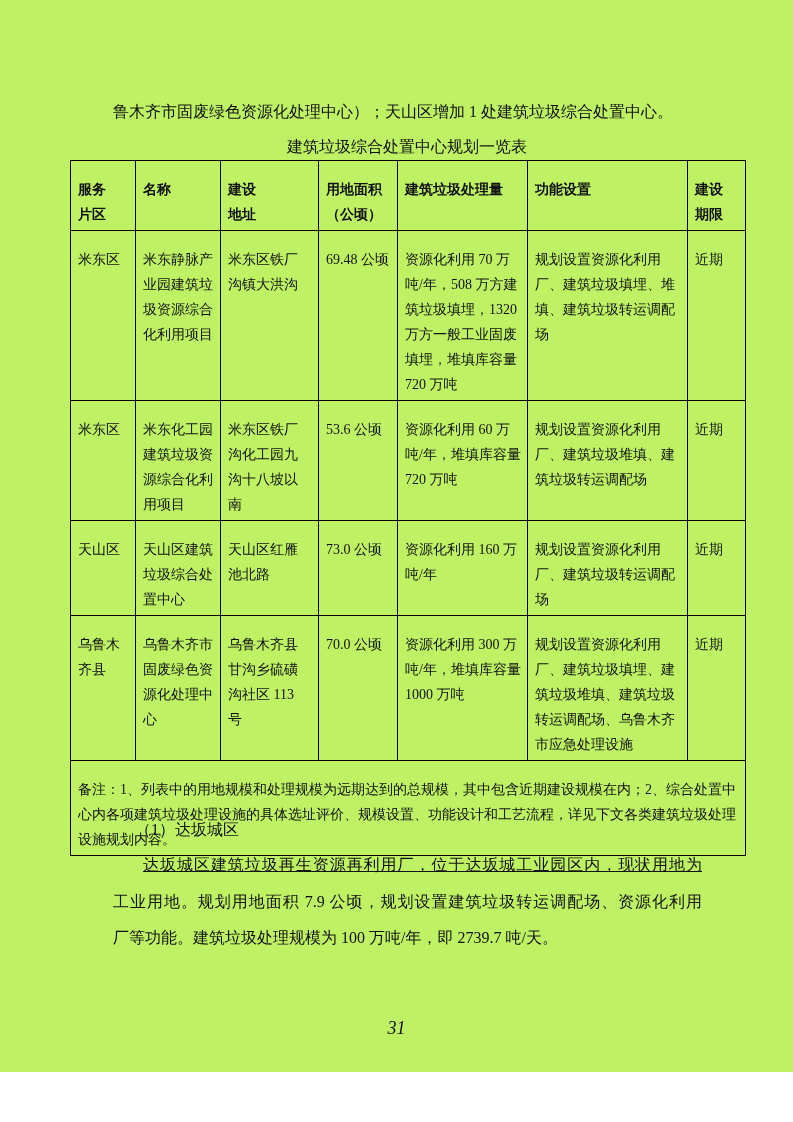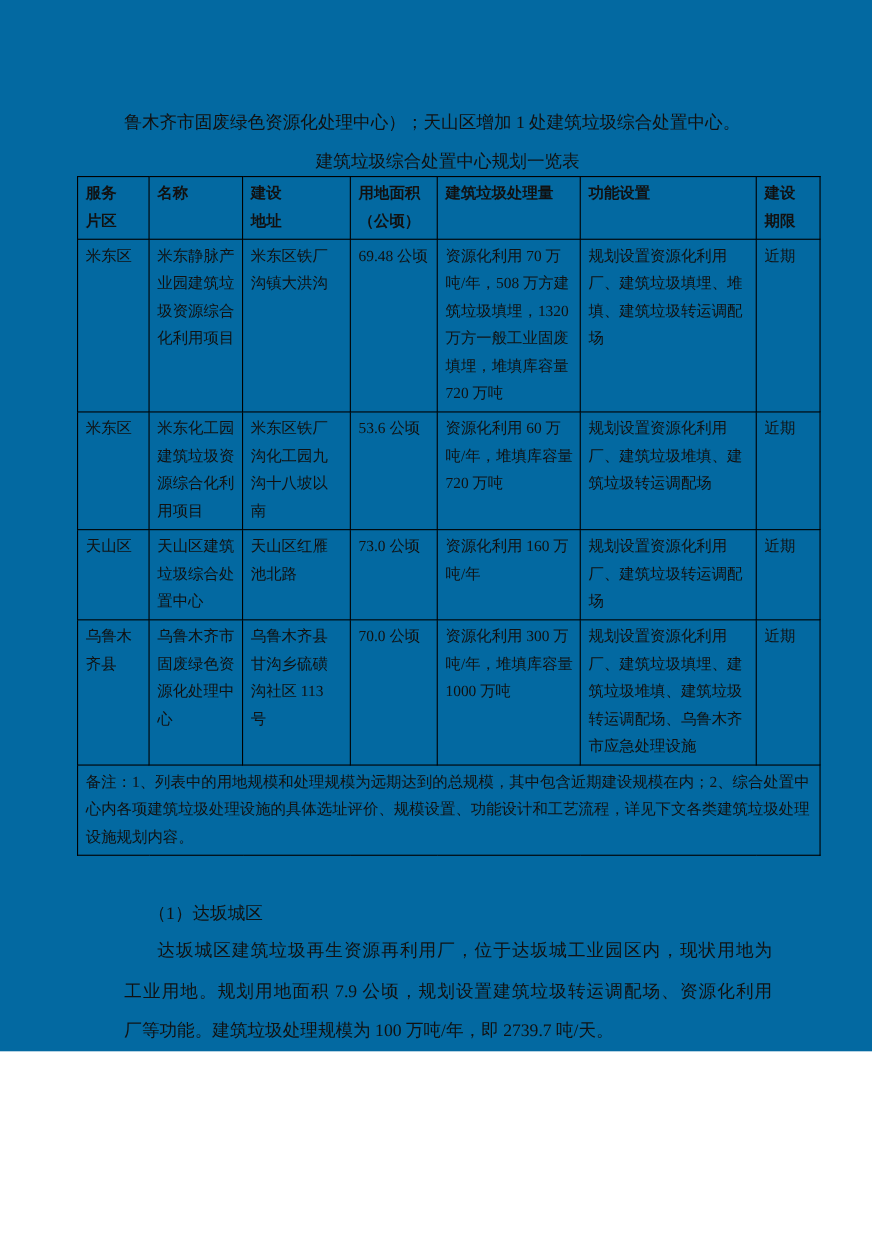--- a/index.html
+++ b/index.html
@@ -1,19 +1,19 @@
 <!DOCTYPE html>
 <html><head>
 <meta charset="utf-8">
 <style>
   html,body{margin:0;padding:0;background:#ffffff;}
   .page{
     position:relative;
-    width:793px;height:956px;
-    background:#0369a1;
+    width:793px;height:1072px;
+    background:#bef264;
     font-family:"Liberation Serif","DejaVu Serif",serif;
     color:#111111;
     overflow:hidden;
   }
   .intro{
     position:absolute;left:113px;top:101px;width:600px;
     font-size:16px;line-height:1.35;
   }
   .doc-title{
     position:absolute;left:113px;top:137px;width:588px;
@@ -23,21 +23,21 @@
     position:absolute;left:70px;top:160px;
     width:675px;
     border-collapse:collapse;
     table-layout:fixed;
     font-size:14px;
   }
   table.plan th, table.plan td{
     border:1.5px solid #000000;
     vertical-align:top;
     text-align:left;
-    padding:3px 6px 3px 7px;
+    padding:16px 6px 3px 7px;
     line-height:25px;
     font-weight:normal;
     overflow:hidden;
   }
   table.plan th{font-weight:bold;white-space:pre-line;}
   table.plan td.addr{padding-right:14px;margin-left:24px;}
   tr.hdr-row{height:52px;}
   tr.r1{height:153px;}
   tr.r2{height:107px;}
   tr.r3{height:76px;}
@@ -54,21 +54,21 @@
   }
   .sec-subheading{
     position:absolute;left:135px;top:820px;
     font-size:16px;
   }
   .body-para{
     position:absolute;left:113px;top:847px;width:589px;
     font-size:16px;line-height:36.5px;
   }
   .body-para .pline{text-align:justify;text-align-last:justify;}
-  .body-para .pline.first{text-indent:30px;}
+  .body-para .pline.first{text-indent:30px;text-decoration:underline;}
   .body-para .pline.last{text-align:right;text-align-last:left;}
   .page-num{
     position:absolute;left:0;top:1018px;width:793px;
     font-size:18px;text-align:center;font-style:italic;
   }
 </style>
 </head>
 <body>
 
 <div class="page">

